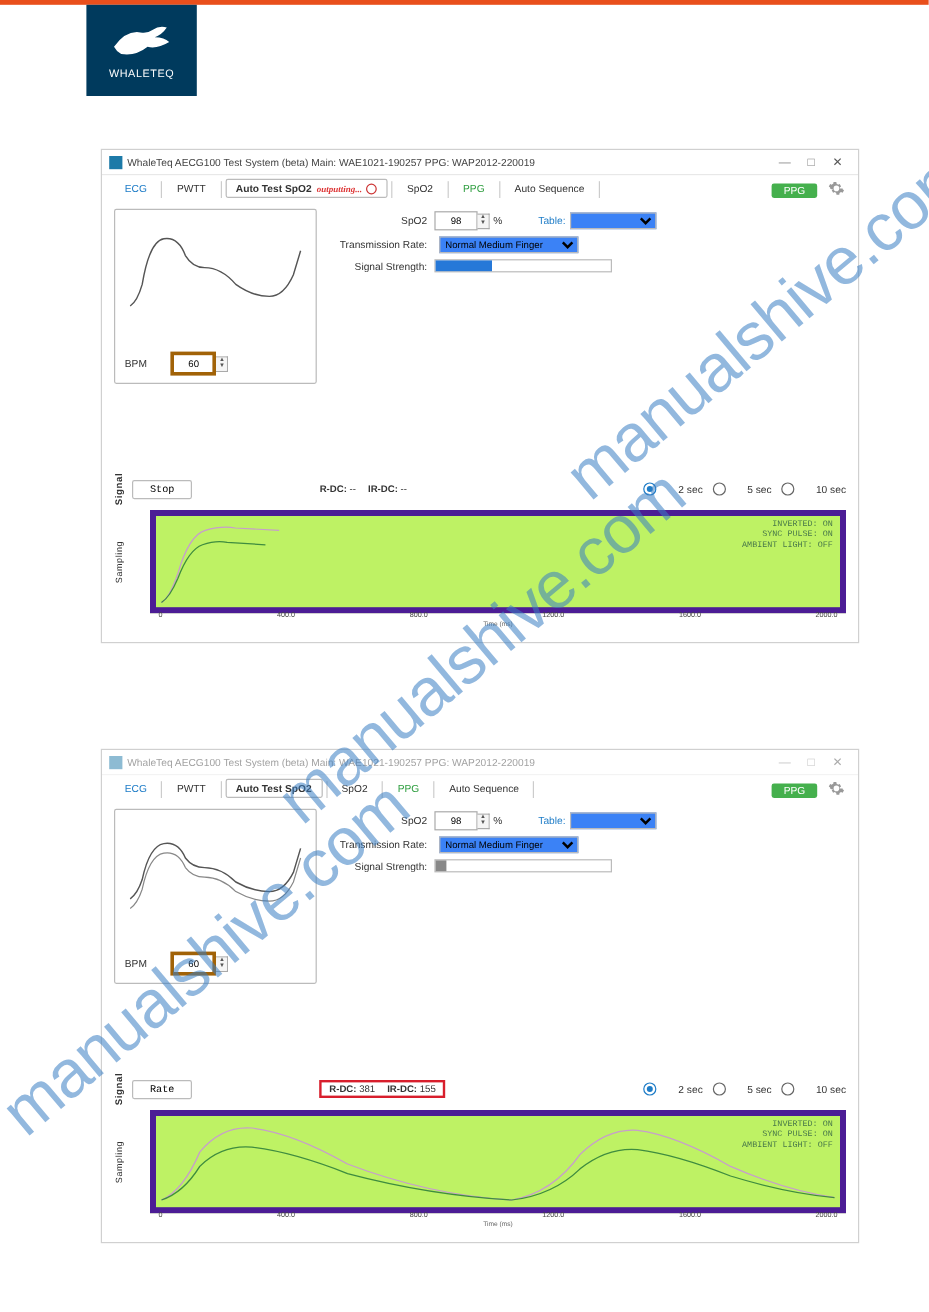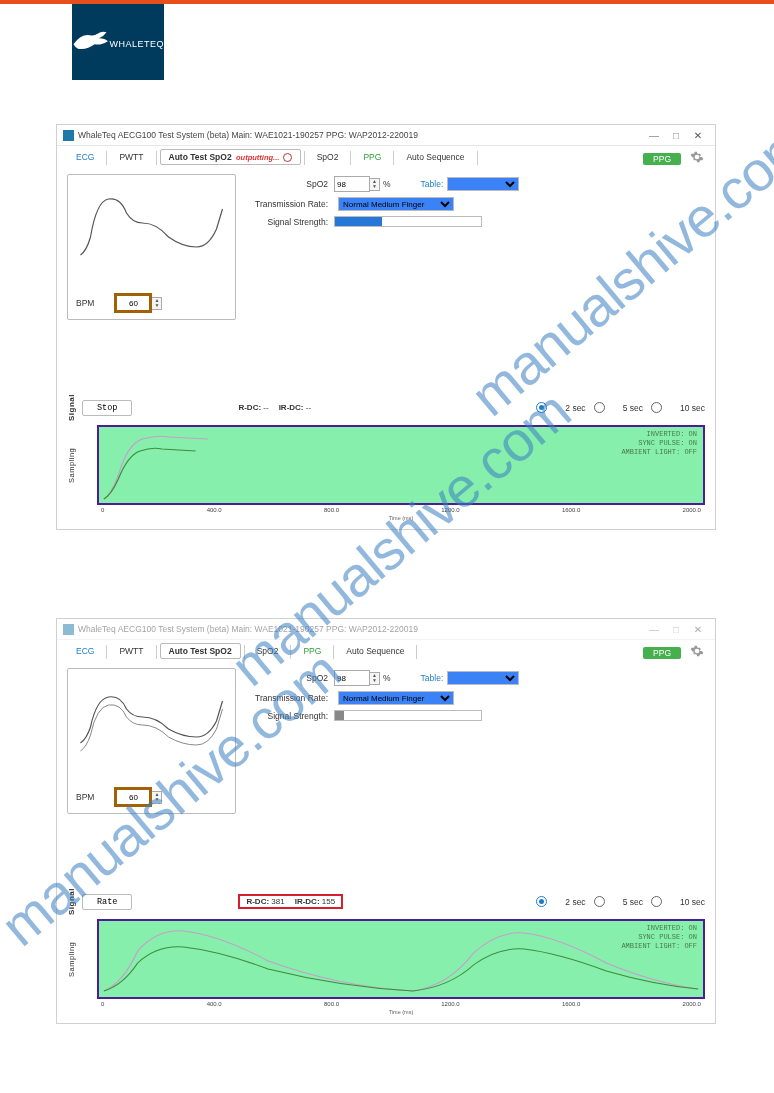--- a/index.html
+++ b/index.html
@@ -1,71 +1,71 @@
 <!DOCTYPE html>
 <html><head>
 <meta charset="utf-8">
 <style>
 body { margin:0; font-family:"Segoe UI",Arial,sans-serif; background:#fff; width:774px; }
 .topbar { height:4px; background:#e94f1c; }
 .logo-wrap { padding:0 0 0 72px; }
-.logo { width:92px; height:76px; background:#003a5d; display:flex; flex-direction:row; align-items:center; justify-content:center; position:relative; }
+.logo { width:92px; height:76px; background:#003a5d; display:flex; flex-direction:column; align-items:center; justify-content:center; position:relative; }
 .logo svg { width:50px; height:34px; }
 .logo-text { color:#fff; font-size:9px; letter-spacing:0.5px; margin-top:3px; font-weight:500; }
-.page { padding:44px 58px 0 56px; }
+.page { padding:44px 58px 0 84px; }
 .app-win { border:1px solid #d0d0d0; background:#fff; margin-bottom:88px; font-size:9px; color:#333; position:relative; }
 .titlebar { display:flex; align-items:center; height:20px; padding:0 6px; border-bottom:1px solid #e8e8e8; }
 .titlebar .app-icon { width:11px; height:11px; background:#1d7aa8; margin-right:4px; }
 .titlebar .title { flex:1; font-size:8.5px; color:#444; }
 .titlebar .winbtn { width:22px; text-align:center; color:#888; font-size:10px; }
 .titlebar .winbtn.close { color:#555; }
 .toolbar { display:flex; align-items:flex-end; padding:3px 10px; gap:2px; }
 .tab { padding:2px 8px; border:1px solid transparent; font-size:8.5px; color:#333; background:#fff; border-radius:2px; }
 .tab.link { color:#1e7cc7; }
 .tab.green { color:#2e9e3f; }
 .tab.active { border:1px solid #bbb; font-weight:600; }
-.tab .out { color:#d33; font-style:italic; font-size:7.5px; margin-left:2px; }
+.tab .out { color:#d33; font-style:italic; font-size:7.5px; margin-left:2px;font-family:Liberation Serif, serif; }
 .tab .outdot { display:inline-block; width:7px; height:7px; border:1px solid #c33; border-radius:50%; vertical-align:middle; margin-left:1px; }
 .sep { width:1px; height:14px; background:#ccc; margin:0 1px; }
 .spacer { flex:1; }
 .ppg-badge { background:#45b04d; color:#fff; padding:1px 10px; border-radius:2px; font-size:8.5px; }
 .gear { width:16px; height:16px; margin-left:6px; color:#999; display:flex; align-items:center; justify-content:center; }
 .gear svg { width:14px; height:14px; }
 .content { display:flex; padding:6px 10px; gap:10px; }
 .wave-box { width:159px; height:136px; border:1px solid #bbb; border-radius:2px; position:relative; padding:4px; }
 .wave-box svg { width:100%; height:88px; }
 .bpm-row { position:absolute; bottom:6px; left:8px; display:flex; align-items:center; gap:20px; font-size:8.5px; }
 .num-input { display:flex; align-items:center; }
 .num-input input { width:28px; height:12px; border:3px solid #a16207; font-size:8px; text-align:center; padding-right:2px; }
 .spin { display:flex; flex-direction:column; border:1px solid #aaa; border-left:none; }
 .spin span { width:9px; height:5.5px; font-size:5px; line-height:5px; text-align:center; background:#f5f5f5; color:#555; }
 .params { flex:1; padding-top:2px; }
 .prow { display:flex; align-items:center; margin-bottom:5px; font-size:8.5px; }
 .prow .label { width:82px; text-align:right; padding-right:6px; color:#333; }
-.prow .val input { width:30px; height:12px; border:1px solid #aaa; font-size:8px; text-align:left; padding-right:2px; }
+.prow .val input { width:30px; height:12px; border:1px solid #aaa; font-size:8px; text-align:center; padding-right:2px; }
 .prow .pct { margin-left:3px; }
 .prow .tbl-label { margin-left:30px; color:#1e7cc7; }
 .prow select { font-size:8px; border:1px solid #bbb; height:14px; width:72px; margin-left:4px; background:#3b82f6; }
 .prow .select-wide { width:116px; }
 .slider { width:146px; height:9px; border:1px solid #bbb; background:#fff; position:relative; margin-left:0; }
 .slider .fill { position:absolute; left:0; top:0; bottom:0; width:32%; background:#2678d8; }
 .signal-row { display:flex; align-items:center; padding:2px 10px; gap:6px; margin-top:6px; }
 .vlabel { writing-mode:vertical-rl; transform:rotate(180deg); font-size:8px; font-weight:600; letter-spacing:0.5px; text-align:center; }
 .vlabel.samp { font-size:7.5px; font-weight:500; }
 .action-btn { padding:2px 14px; border:1px solid #bbb; border-radius:2px; background:#fff; font-size:8.5px;font-family:Liberation Mono, monospace; }
 .dc-block { display:flex; gap:10px; font-size:8px; margin-left:100px; }
 .dc-block .lbl { font-weight:700; }
 .dc-block.boxed { border:2px solid #d81e2c; padding:1px 6px; margin-left:100px; }
 .time-radios { display:flex; gap:8px; margin-left:auto; font-size:8.5px; align-items:center; }
 .radio { display:flex; align-items:center; gap:18px; }
 .radio .dot { width:9px; height:9px; border:1px solid #666; border-radius:50%; display:inline-flex; align-items:center; justify-content:center; }
 .radio.sel .dot::after { content:""; width:5px; height:5px; background:#1e7cc7; border-radius:50%; }
 .radio.sel .dot { border-color:#1e7cc7; }
 .chart-wrap { display:flex; padding:2px 10px 8px 10px; gap:4px; }
-.chart { flex:1; height:76px; border:2px solid #4c1d95; position:relative; background:#86efac;margin-left:17px; }
+.chart { flex:1; height:76px; border:5px solid #4c1d95; position:relative; background:#bef264;margin-left:17px; }
 .chart svg { width:100%; height:100%; }
 .chart .overlay { position:absolute; top:3px; right:6px; font-family:"Courier New",monospace; font-size:7px; color:#4a7a4a; line-height:9px; text-align:right; }
 .chart .xlab { position:absolute; bottom:-10px; left:0; right:0; display:flex; justify-content:space-between; font-size:6px; color:#444; padding:0 2px; }
 .chart .xtitle { position:absolute; bottom:-18px; left:0; right:0; text-align:center; font-size:5.5px; color:#666; }
 .dimmed { opacity:0.5; }
 .wm-layer { position:absolute; left:0; top:106px; width:774px; height:800px; pointer-events:none; z-index:5; }
 .wm-text { position:absolute; color:#3a7fc4; font-size:56px; font-weight:400; opacity:0.55; transform:rotate(-40deg); letter-spacing:-1px; font-family:Arial,sans-serif; white-space:nowrap; }
 </style>
 </head>
 <body>

